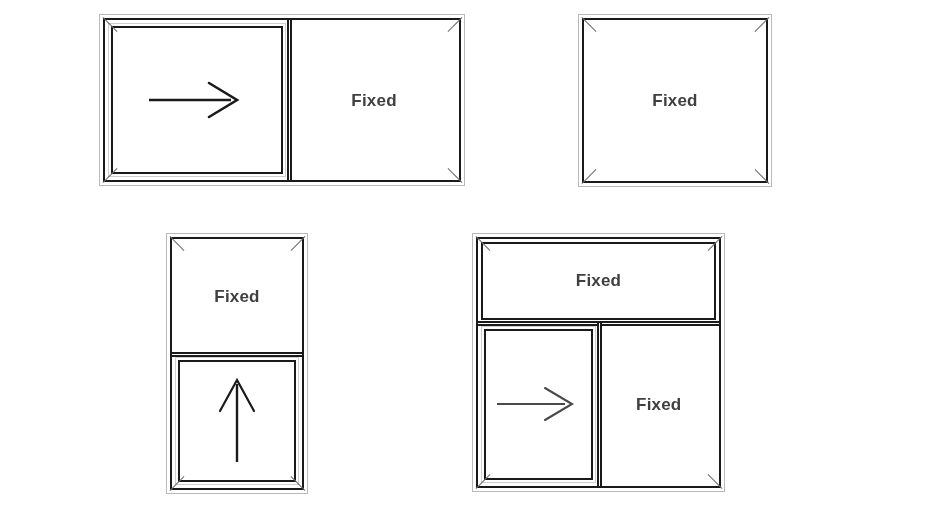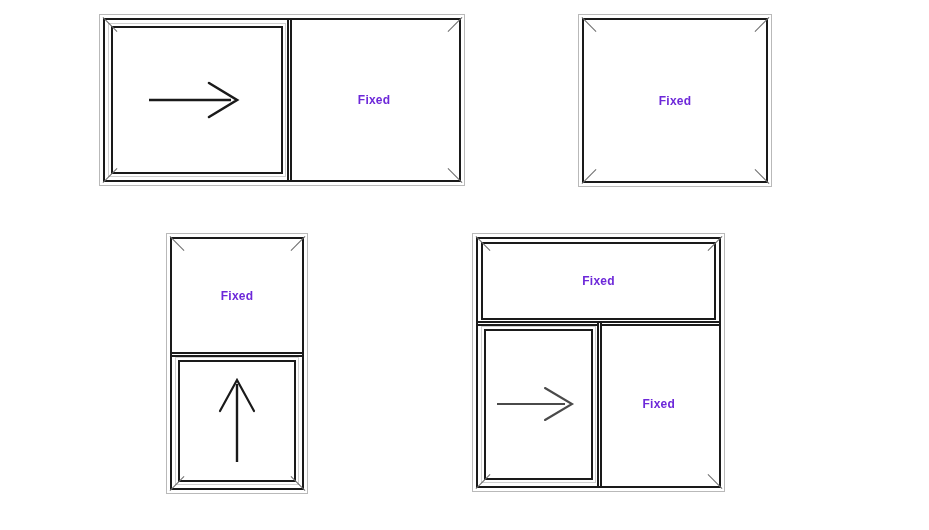--- a/index.html
+++ b/index.html
@@ -81,23 +81,23 @@
     box-sizing: border-box;
     border: 2px solid #1a1a1a;
   }
   .lite.plain {
     border: none;
   }
 
   .label {
     position: relative;
     z-index: 3;
-    font-size: 12px;
+    font-size: 17px;
     font-weight: bold;
-    color: #6d28d9;
+    color: #404040;
     letter-spacing: 0.2px;
     line-height: 1;
     user-select: none;
   }
 
   .arrow-holder {
     position: relative;
     z-index: 3;
     display: flex;
     align-items: center;

